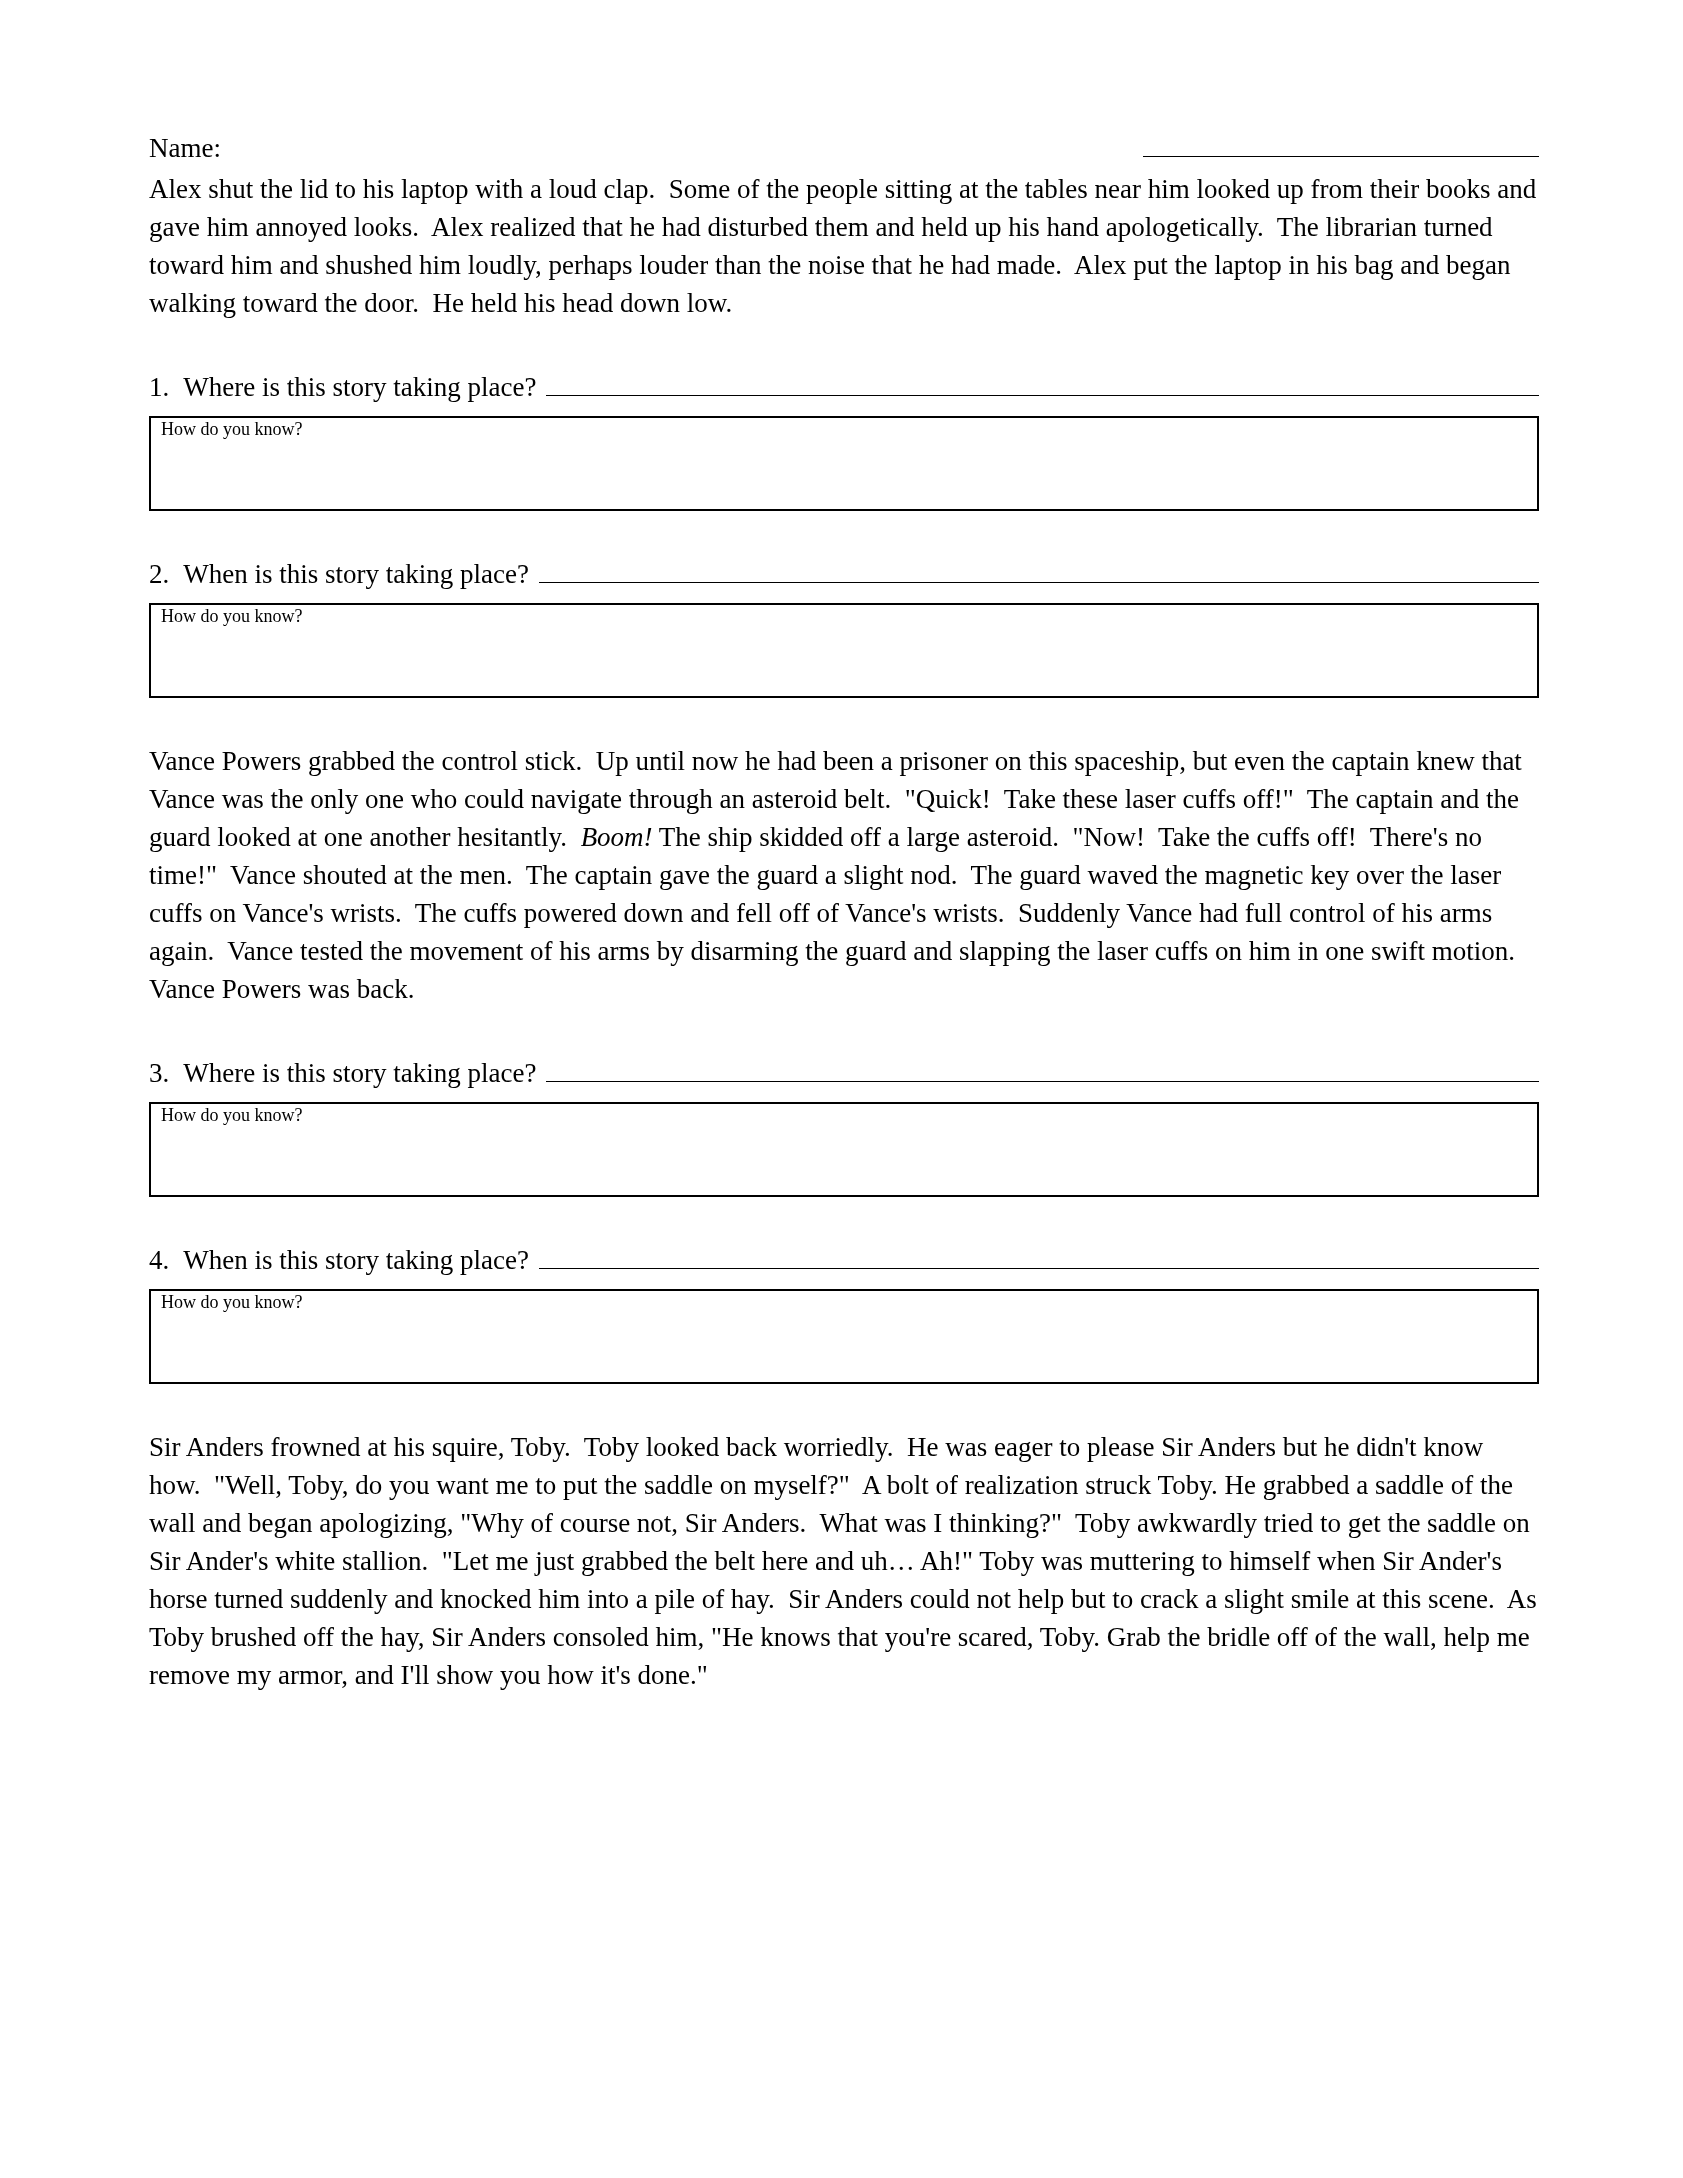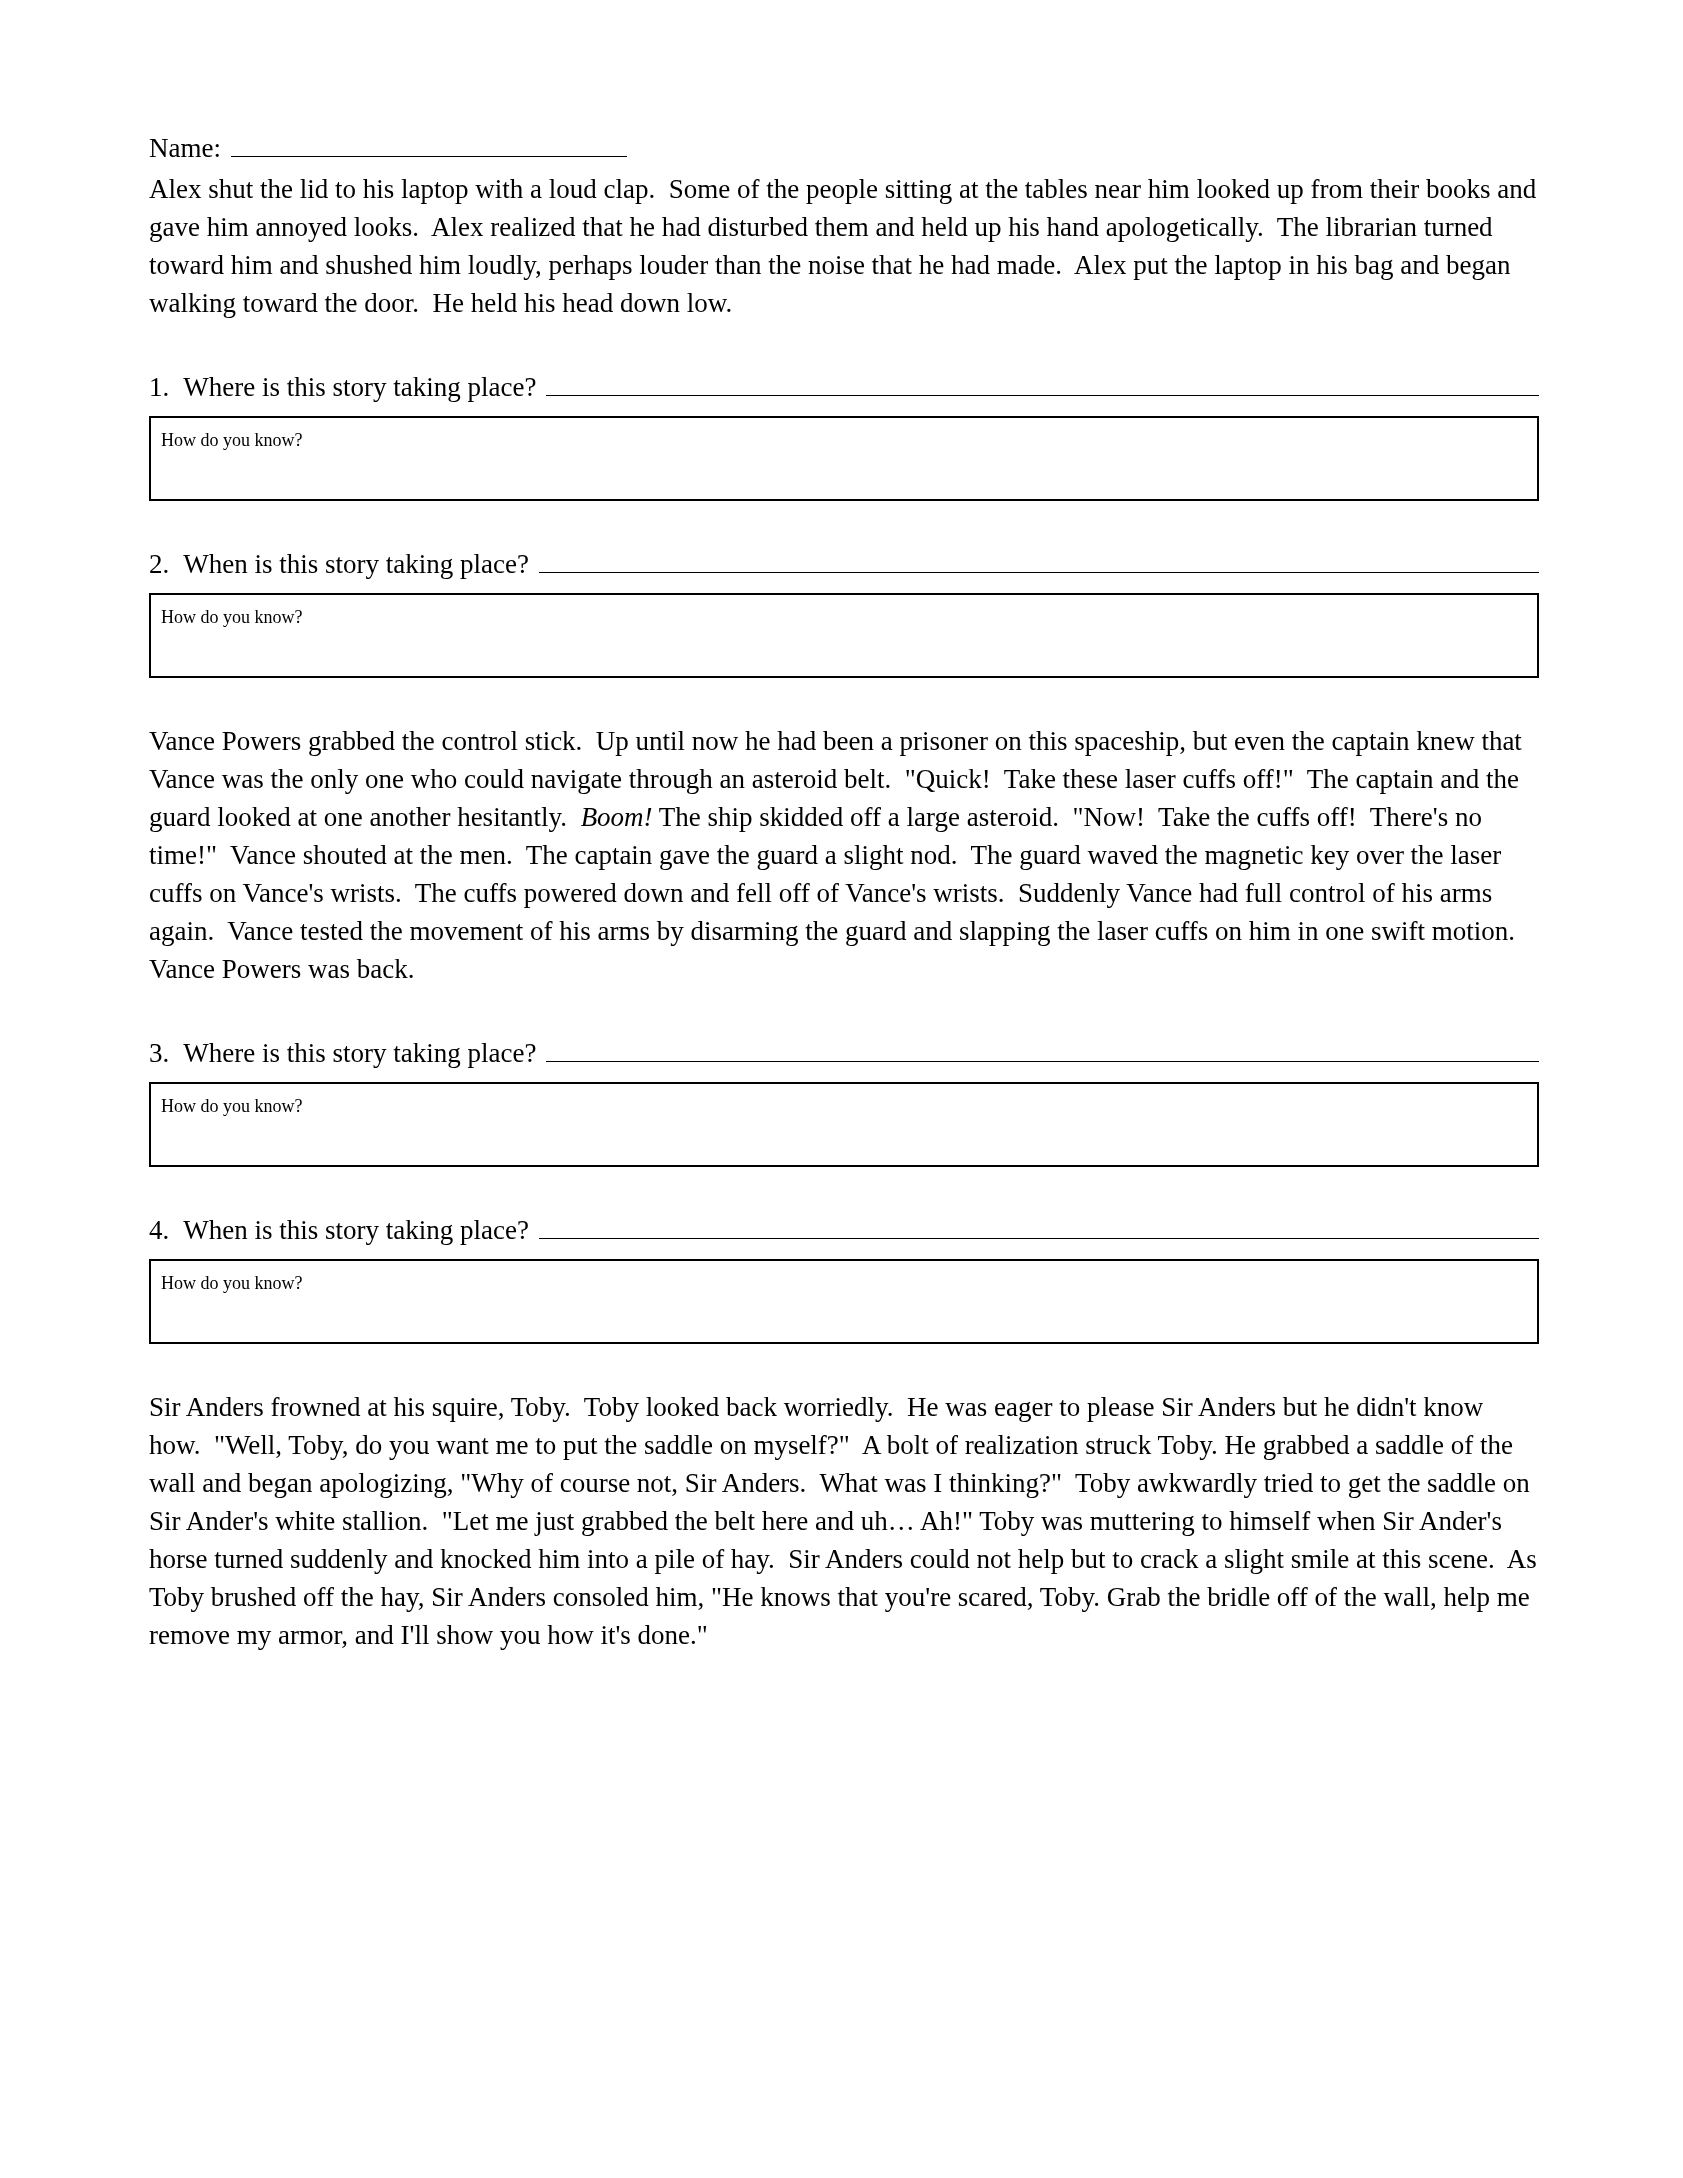--- a/index.html
+++ b/index.html
@@ -11,21 +11,21 @@
     color: #000000;
     position: relative;
   }
   .page {
     width: 100%;
     height: 100%;
     padding: 127px 144px 40px 149px;
   }
   .name-row {
     display: flex;
-    justify-content: flex-start;
+    justify-content: space-between;
     align-items: baseline;
     font-size: 27px;
     margin-bottom: 6px;
   }
   .name-line {
     display: inline-block;
     width: 396px;
     border-bottom: 1.5px solid #000;
     height: 30px;
     margin-left: 10px;
@@ -52,23 +52,23 @@
   .q-num { margin-right: 14px; }
   .q-blank {
     flex: 1;
     border-bottom: 1.5px solid #000;
     height: 28px;
     margin-left: 10px;
     min-width: 59px;
   }
   .answer-box {
     width: 100%;
-    height: 85px;
+    height: 95px;
     border: 2px solid #000;
-    padding: 11px 10px;
+    padding: 0 10px;
     margin-bottom: 44px;
   }
   .box-label {
     font-size: 18px;
     line-height: 22px;
   }
   .passage i { font-style: italic; }
 </style>
 </head>
 <body>

